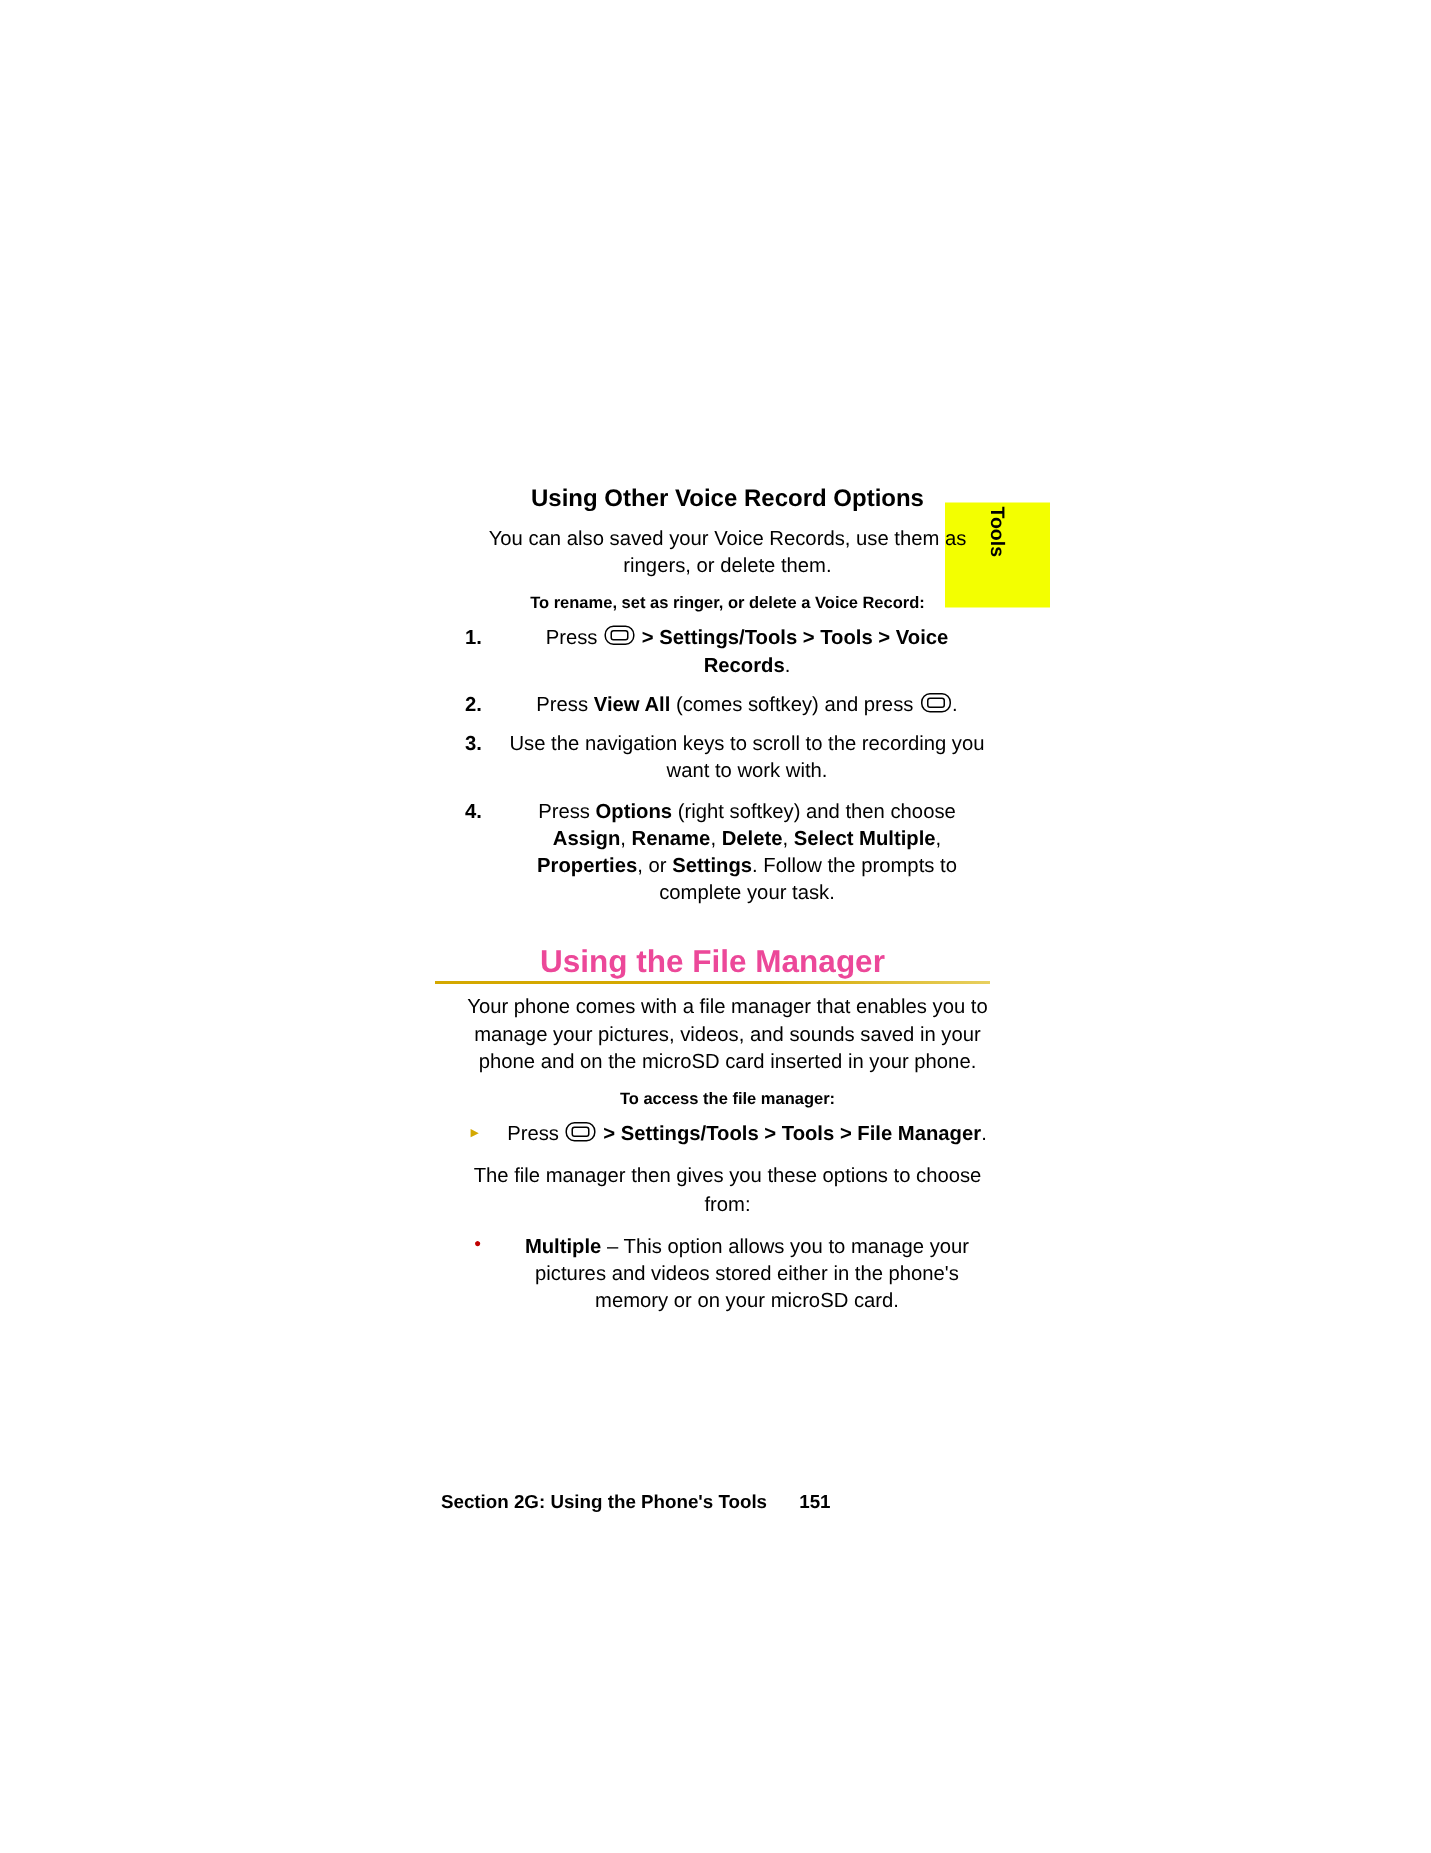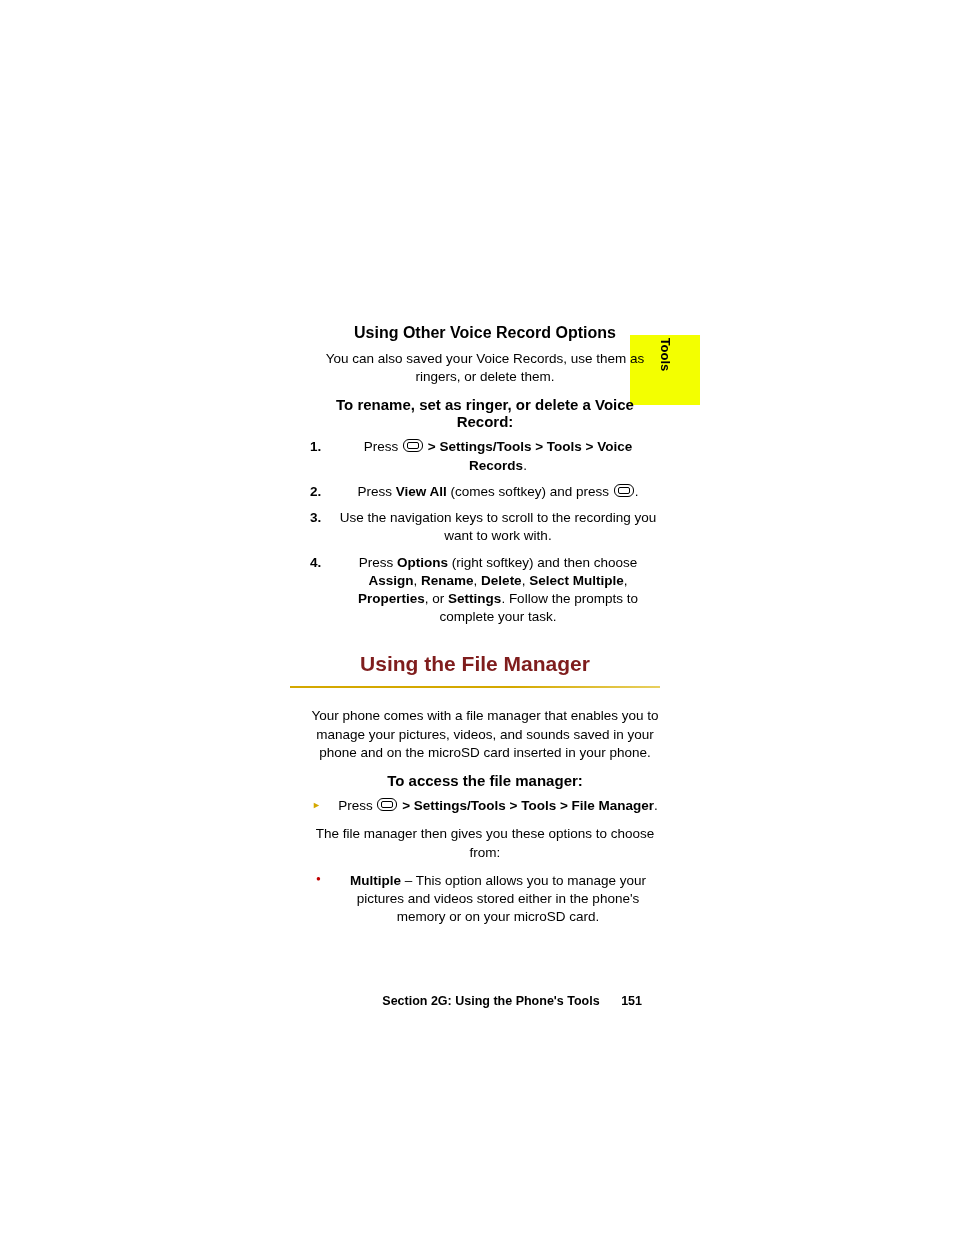--- a/index.html
+++ b/index.html
@@ -42,21 +42,21 @@
     font-size: 16px;
     font-weight: 700;
     margin: 0 0 8px 20px;
   }
   p.body {
     font-size: 13.5px;
     line-height: 1.35;
     margin: 0 0 10px 20px;
   }
   p.lead-bold {
-    font-size: 15px;
+    font-size: 11px;
     font-weight: 700;
     margin: 8px 0 8px 20px;
   }
   ol.numbered {
     list-style: none;
     padding: 0;
     margin: 0 0 12px 20px;
   }
   ol.numbered > li {
     font-size: 13.5px;
@@ -67,23 +67,23 @@
   }
   ol.numbered > li .num {
     position: absolute;
     left: 0;
     top: 0;
     font-weight: 700;
   }
   h1.section-heading {
     font-size: 21px;
     font-weight: 700;
-    color: #7f1d1d;
+    color: #ec4899;
     margin: 26px 0 2px 0;
-    padding-bottom: 10px;
+    padding-bottom: 0;
     border-bottom: 2px solid;
     border-image: linear-gradient(to right, #d4a800 60%, #e8d060 100%) 1;
   }
   .indent-block {
     margin-left: 20px;
   }
   ul.arrow, ul.bullets {
     list-style: none;
     padding: 0;
     margin: 0 0 10px 20px;
@@ -125,23 +125,22 @@
   .key-icon::after {
     content: "";
     position: absolute;
     left: 3px; right: 3px; top: 2px; bottom: 2px;
     border: 1px solid #000;
     border-radius: 2px;
   }
   .footer {
     position: absolute;
     top: 994px;
-    left: 272px;
+    left: 294px;
     width: 370px;
-    text-align: right;
     font-size: 12.5px;
   }
   .footer .sec { font-weight: 700; }
   .footer .pg { font-weight: 700; margin-left: 18px; }
 </style>
 </head>
 <body>
 
 <div class="side-tab">
   <span class="side-tab-text">Tools</span>
@@ -170,21 +169,21 @@
     </li>
     <li>
       <span class="num">4.</span>
       <span>Press </span><span class="b">Options</span><span> (right softkey) and then choose </span><span class="b">Assign</span><span>, </span><span class="b">Rename</span><span>, </span><span class="b">Delete</span><span>, </span><span class="b">Select Multiple</span><span>, </span><span class="b">Properties</span><span>, or </span><span class="b">Settings</span><span>. Follow the prompts to complete your task.</span>
     </li>
   </ol>
 
   <h1 class="section-heading">Using the File Manager</h1>
 
   <div class="indent-block">
-    <p class="body" style="margin-left:0; margin-top:19px;">Your phone comes with a file manager that enables you to manage your pictures, videos, and sounds saved in your phone and on the microSD card inserted in your phone.</p>
+    <p class="body" style="margin-left:0; margin-top:6px;">Your phone comes with a file manager that enables you to manage your pictures, videos, and sounds saved in your phone and on the microSD card inserted in your phone.</p>
 
     <p class="lead-bold" style="margin-left:0;">To access the file manager:</p>
 
     <ul class="arrow" style="margin-left:0;">
       <li>
         <span>Press </span><span class="key-icon"></span><span class="b"> &gt; Settings/Tools &gt; Tools &gt; File Manager</span><span>.</span>
       </li>
     </ul>
 
     <p class="body" style="margin-left:0;">The file manager then gives you these options to choose from:</p>

